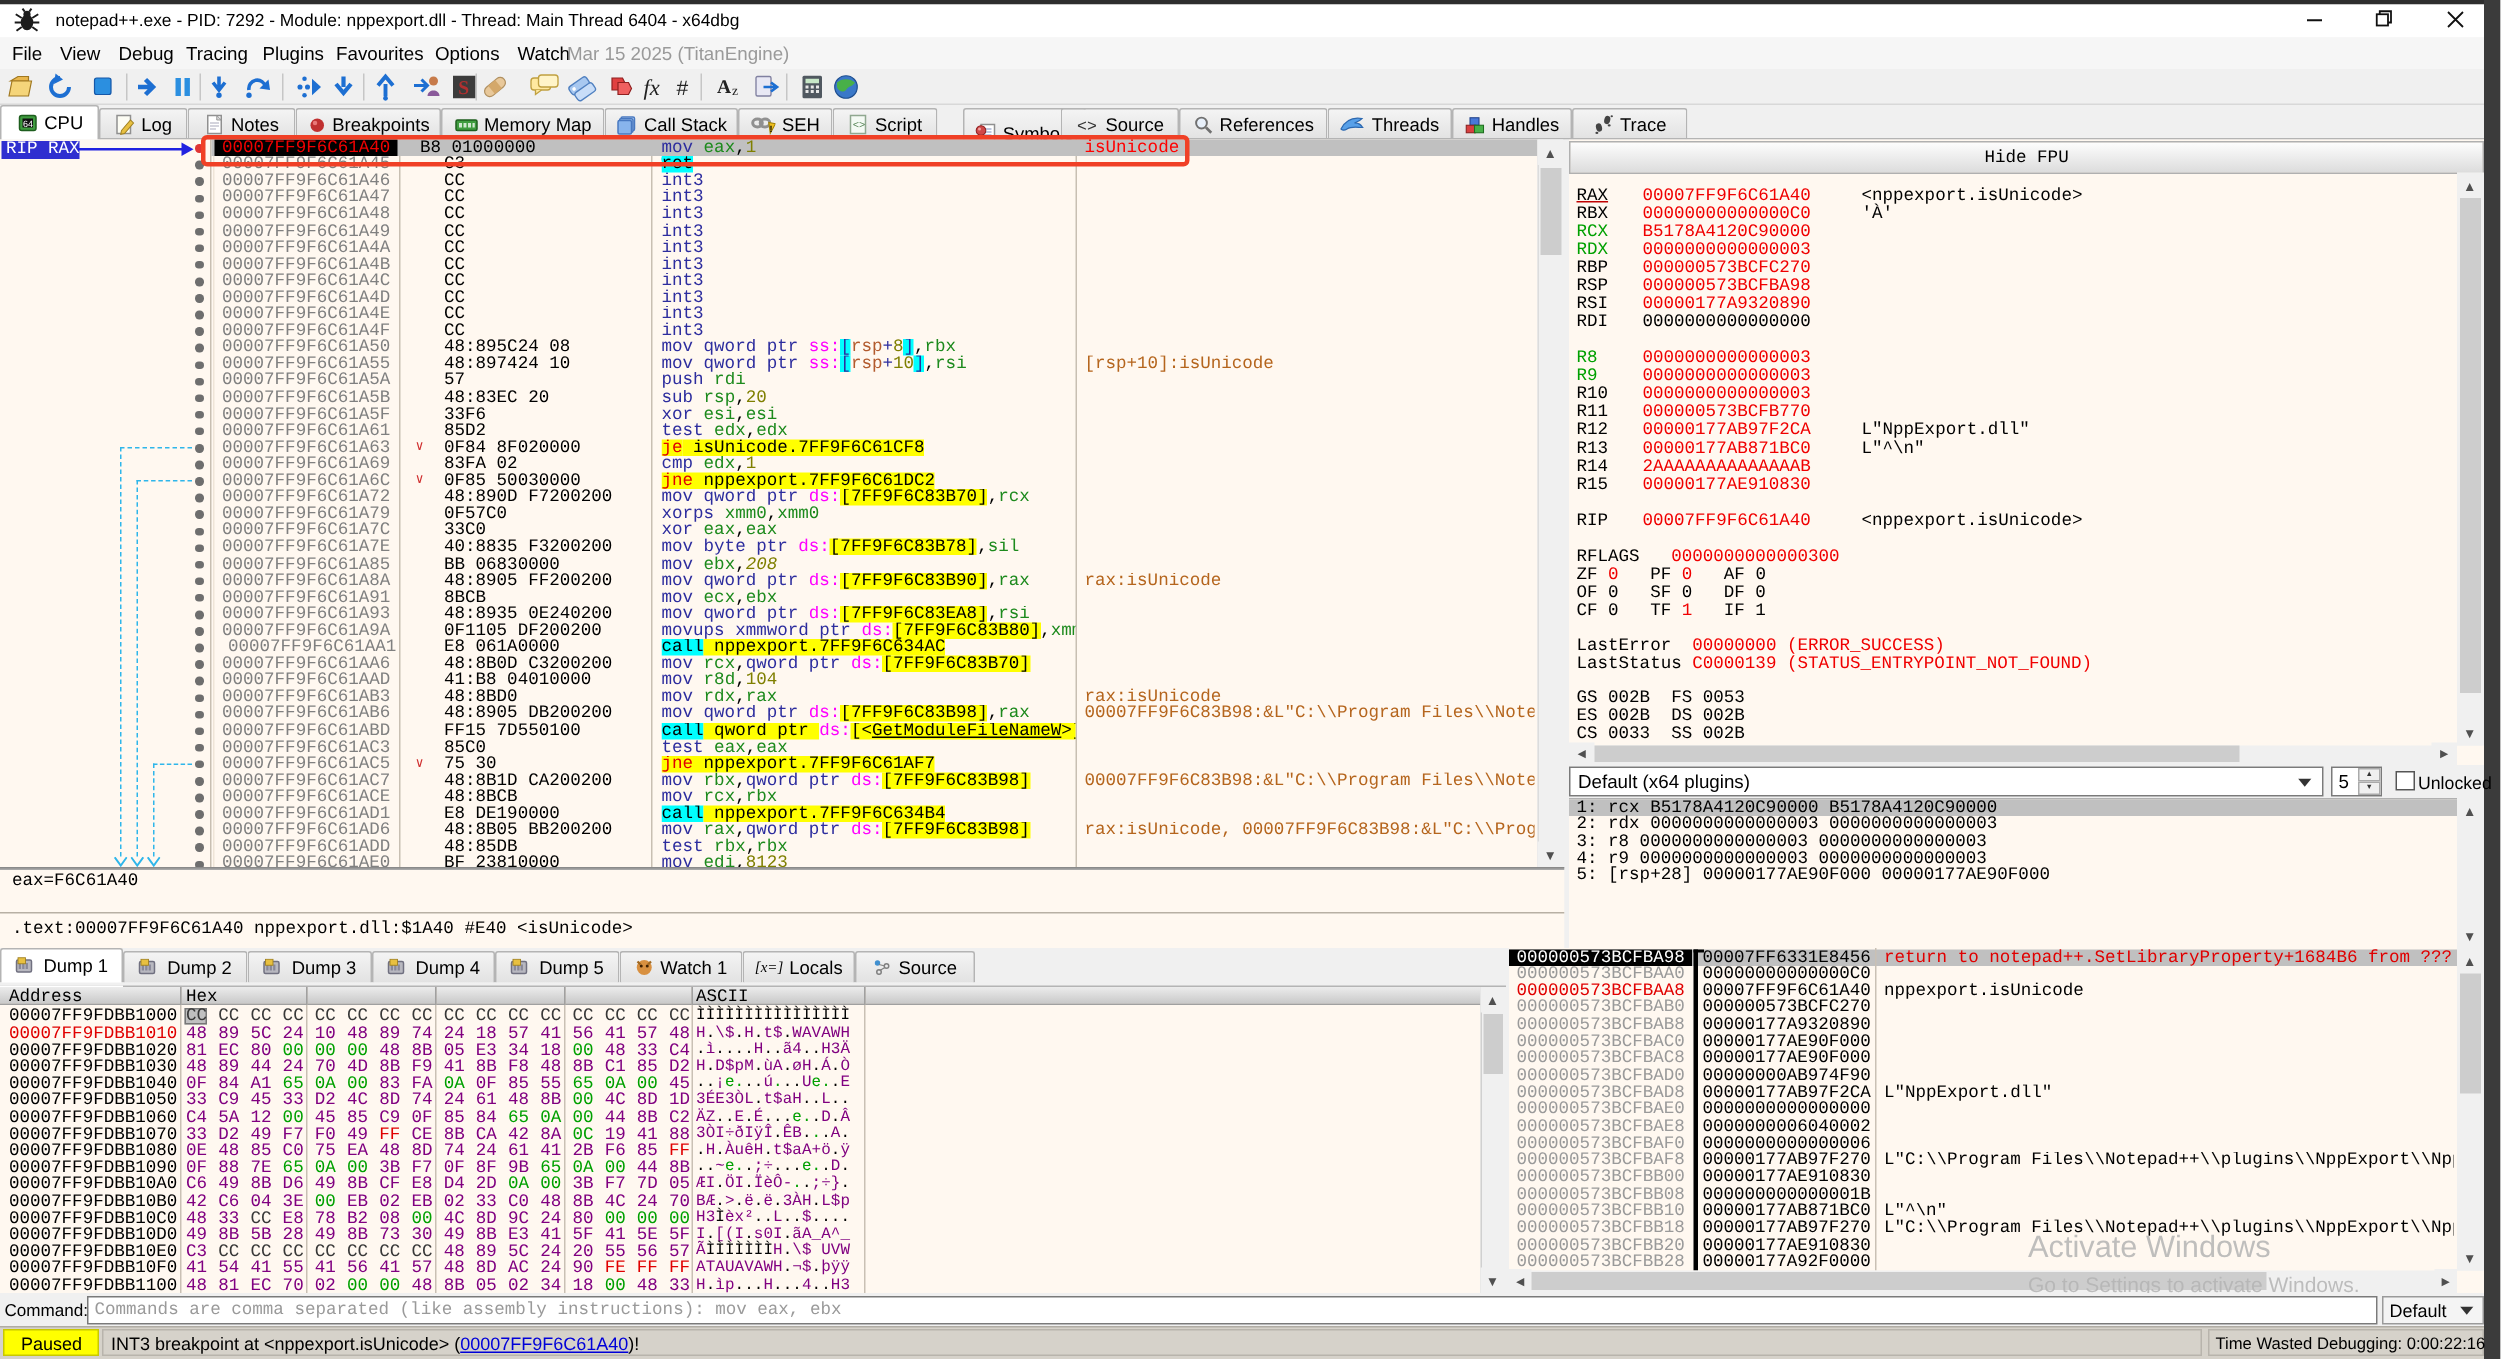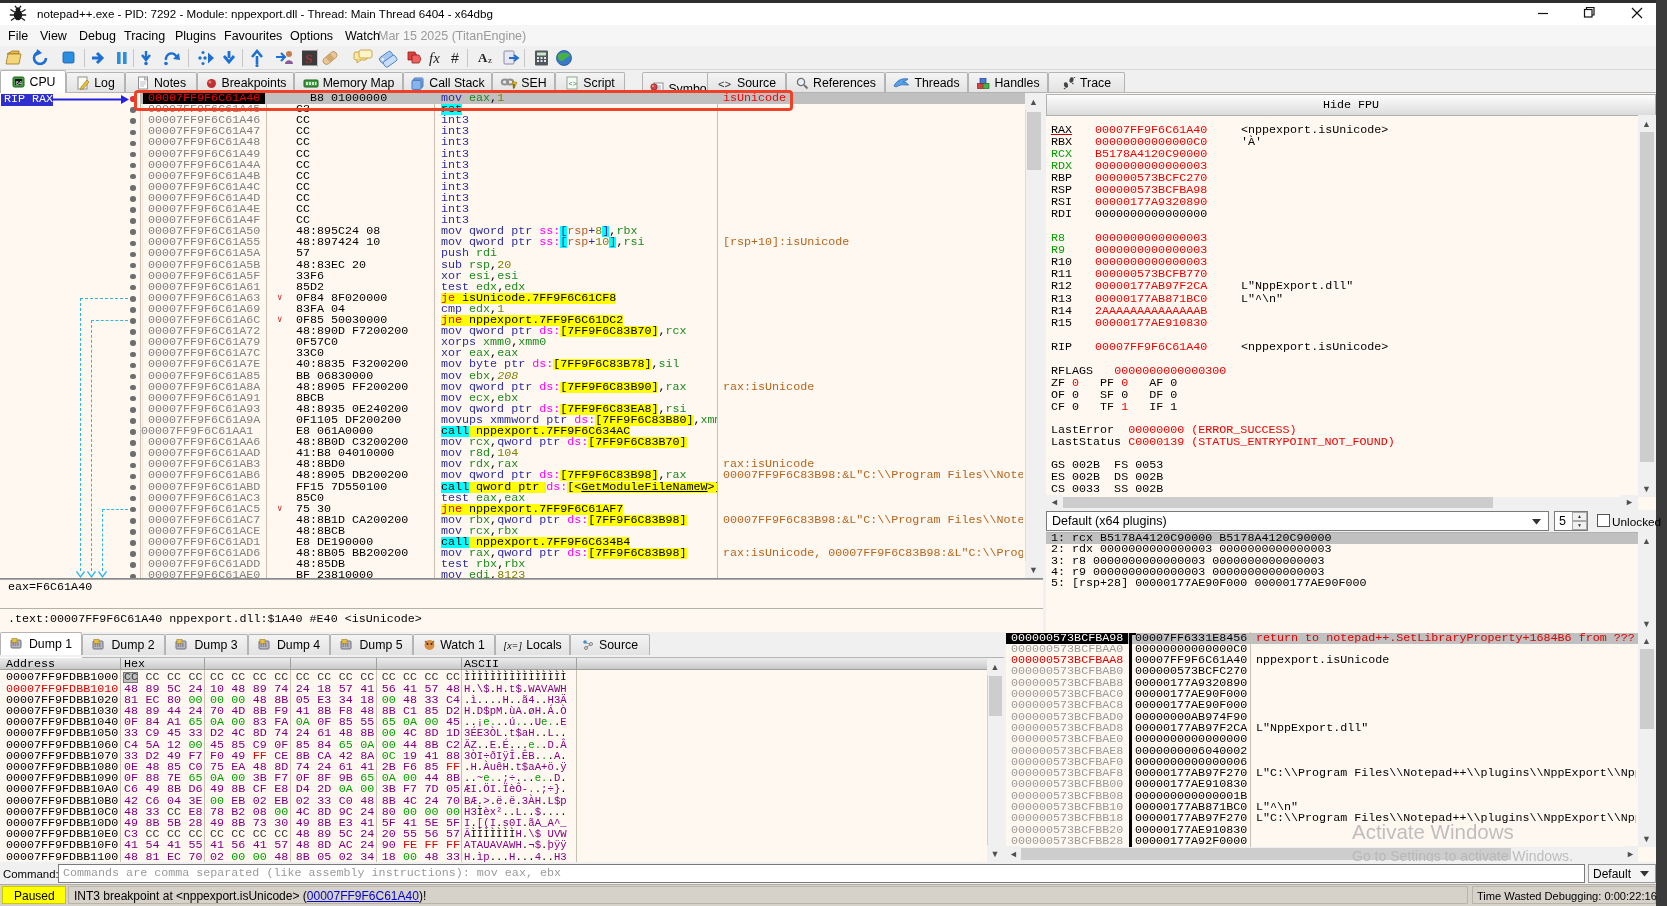--- a/index.html
+++ b/index.html
@@ -242,21 +242,21 @@
 <div class="a" style="left:0;top:92px;width:66px;height:1px;background:#fff"></div>
 <div class="a" style="left:0;top:93px;width:1025px;height:487px;background:#fff8f0"></div>
 <div class="a" style="left:140px;top:93px;width:1px;height:485px;background:#c8bfb2"></div>
 <div class="a" style="left:266px;top:93px;width:1px;height:485px;background:#c8bfb2"></div>
 <div class="a" style="left:434px;top:93px;width:1px;height:485px;background:#c8bfb2"></div>
 <div class="a" style="left:717px;top:93px;width:1px;height:485px;background:#c8bfb2"></div>
 <div class="a" style="left:142px;top:93px;width:1px;height:485px;background:#efe5d8"></div>
 <div class="a" style="left:141px;top:93px;width:884px;height:11px;background:#c0c0c0"></div>
 <div class="a" style="left:143px;top:93px;width:122px;height:11px;background:#000"></div>
 <div class="m" style="left:148px;top:93px;color:#f00000">00007FF9F6C61A40</div>
-<div class="m" style="left:310px;top:93px">B8 01000000</div>
+<div class="m" style="left:280px;top:93px">B8 01000000</div>
 <div class="m" style="left:441px;top:93px"><span style="color:#2d2d9e;border-bottom:2px solid #00e0e0">mov</span> <span style="color:#1d8a1d;">eax</span>,<span style="color:#7f7f00;">1</span></div>
 <div class="m" style="left:723px;top:93px;color:#ff0000">isUnicode</div>
 <div class="m" style="left:148px;top:104.1px;color:#808080">00007FF9F6C61A45</div>
 <div class="m" style="left:296px;top:104.1px">C3</div>
 <div class="m" style="left:441px;top:104.1px;width:276px;overflow:hidden"><span style="color:#000;background:#00ffff;">ret</span></div>
 <div class="m" style="left:148px;top:115.2px;color:#808080">00007FF9F6C61A46</div>
 <div class="m" style="left:296px;top:115.2px">CC</div>
 <div class="m" style="left:441px;top:115.2px;width:276px;overflow:hidden"><span style="color:#2d2d9e;">int3</span></div>
 <div class="m" style="left:148px;top:126.3px;color:#808080">00007FF9F6C61A47</div>
 <div class="m" style="left:296px;top:126.3px">CC</div>
@@ -302,21 +302,21 @@
 <div class="m" style="left:296px;top:270.6px">33F6</div>
 <div class="m" style="left:441px;top:270.6px;width:276px;overflow:hidden"><span style="color:#2d2d9e;">xor </span><span style="color:#1d8a1d;">esi</span>,<span style="color:#1d8a1d;">esi</span></div>
 <div class="m" style="left:148px;top:281.7px;color:#808080">00007FF9F6C61A61</div>
 <div class="m" style="left:296px;top:281.7px">85D2</div>
 <div class="m" style="left:441px;top:281.7px;width:276px;overflow:hidden"><span style="color:#2d2d9e;">test </span><span style="color:#1d8a1d;">edx</span>,<span style="color:#1d8a1d;">edx</span></div>
 <div class="m" style="left:148px;top:292.8px;color:#808080">00007FF9F6C61A63</div>
 <div class="m" style="left:277px;top:292.8px;color:#d03030;font-size:9px">∨</div>
 <div class="m" style="left:296px;top:292.8px">0F84 8F020000</div>
 <div class="m" style="left:441px;top:292.8px;width:276px;overflow:hidden"><span style="color:#e00000;background:#ffff00;">je</span><span style="color:#000;background:#ffff00;"> isUnicode.7FF9F6C61CF8</span></div>
 <div class="m" style="left:148px;top:303.9px;color:#808080">00007FF9F6C61A69</div>
-<div class="m" style="left:296px;top:303.9px">83FA 04</div>
+<div class="m" style="left:296px;top:303.9px">83FA 02</div>
 <div class="m" style="left:441px;top:303.9px;width:276px;overflow:hidden"><span style="color:#2d2d9e;">cmp </span><span style="color:#1d8a1d;">edx</span>,<span style="color:#7f7f00;">1</span></div>
 <div class="m" style="left:148px;top:315.0px;color:#808080">00007FF9F6C61A6C</div>
 <div class="m" style="left:277px;top:315.0px;color:#d03030;font-size:9px">∨</div>
 <div class="m" style="left:296px;top:315.0px">0F85 50030000</div>
 <div class="m" style="left:441px;top:315.0px;width:276px;overflow:hidden"><span style="color:#e00000;background:#ffff00;">jne</span><span style="color:#000;background:#ffff00;"> nppexport.7FF9F6C61DC2</span></div>
 <div class="m" style="left:148px;top:326.1px;color:#808080">00007FF9F6C61A72</div>
 <div class="m" style="left:296px;top:326.1px">48:890D F7200200</div>
 <div class="m" style="left:441px;top:326.1px;width:276px;overflow:hidden"><span style="color:#2d2d9e;">mov qword ptr </span><span style="color:#ff00ff;">ds:</span><span style="color:#000;background:#ffff00;">[7FF9F6C83B70]</span>,​<span style="color:#1d8a1d;">rcx</span></div>
 <div class="m" style="left:148px;top:337.2px;color:#808080">00007FF9F6C61A79</div>
 <div class="m" style="left:296px;top:337.2px">0F57C0</div>
@@ -336,21 +336,21 @@
 <div class="m" style="left:723px;top:381.6px;width:300px;overflow:hidden"><span style="color:#b5651d;">rax:isUnicode</span></div>
 <div class="m" style="left:148px;top:392.7px;color:#808080">00007FF9F6C61A91</div>
 <div class="m" style="left:296px;top:392.7px">8BCB</div>
 <div class="m" style="left:441px;top:392.7px;width:276px;overflow:hidden"><span style="color:#2d2d9e;">mov </span><span style="color:#1d8a1d;">ecx</span>,<span style="color:#1d8a1d;">ebx</span></div>
 <div class="m" style="left:148px;top:403.8px;color:#808080">00007FF9F6C61A93</div>
 <div class="m" style="left:296px;top:403.8px">48:8935 0E240200</div>
 <div class="m" style="left:441px;top:403.8px;width:276px;overflow:hidden"><span style="color:#2d2d9e;">mov qword ptr </span><span style="color:#ff00ff;">ds:</span><span style="color:#000;background:#ffff00;">[7FF9F6C83EA8]</span>,​<span style="color:#1d8a1d;">rsi</span></div>
 <div class="m" style="left:148px;top:414.9px;color:#808080">00007FF9F6C61A9A</div>
 <div class="m" style="left:296px;top:414.9px">0F1105 DF200200</div>
 <div class="m" style="left:441px;top:414.9px;width:276px;overflow:hidden"><span style="color:#2d2d9e;">movups xmmword ptr </span><span style="color:#ff00ff;">ds:</span><span style="color:#000;background:#ffff00;">[7FF9F6C83B80]</span>,​<span style="color:#1d8a1d;">xmm0</span></div>
-<div class="m" style="left:141px;top:426.0px;color:#808080">00007FF9F6C61AA1</div>
+<div class="m" style="left:152px;top:426.0px;color:#808080">00007FF9F6C61AA1</div>
 <div class="m" style="left:296px;top:426.0px">E8 061A0000</div>
 <div class="m" style="left:441px;top:426.0px;width:276px;overflow:hidden"><span style="color:#000;background:#00ffff;">call</span><span style="color:#000;background:#ffff00;"> nppexport.7FF9F6C634AC</span></div>
 <div class="m" style="left:148px;top:437.1px;color:#808080">00007FF9F6C61AA6</div>
 <div class="m" style="left:296px;top:437.1px">48:8B0D C3200200</div>
 <div class="m" style="left:441px;top:437.1px;width:276px;overflow:hidden"><span style="color:#2d2d9e;">mov </span><span style="color:#1d8a1d;">rcx</span>,​<span style="color:#2d2d9e;">qword ptr </span><span style="color:#ff00ff;">ds:</span><span style="color:#000;background:#ffff00;">[7FF9F6C83B70]</span></div>
 <div class="m" style="left:148px;top:448.2px;color:#808080">00007FF9F6C61AAD</div>
 <div class="m" style="left:296px;top:448.2px">41:B8 04010000</div>
 <div class="m" style="left:441px;top:448.2px;width:276px;overflow:hidden"><span style="color:#2d2d9e;">mov </span><span style="color:#1d8a1d;">r8d</span>,<span style="color:#7f7f00;">104</span></div>
 <div class="m" style="left:148px;top:459.3px;color:#808080">00007FF9F6C61AB3</div>
 <div class="m" style="left:296px;top:459.3px">48:8BD0</div>

